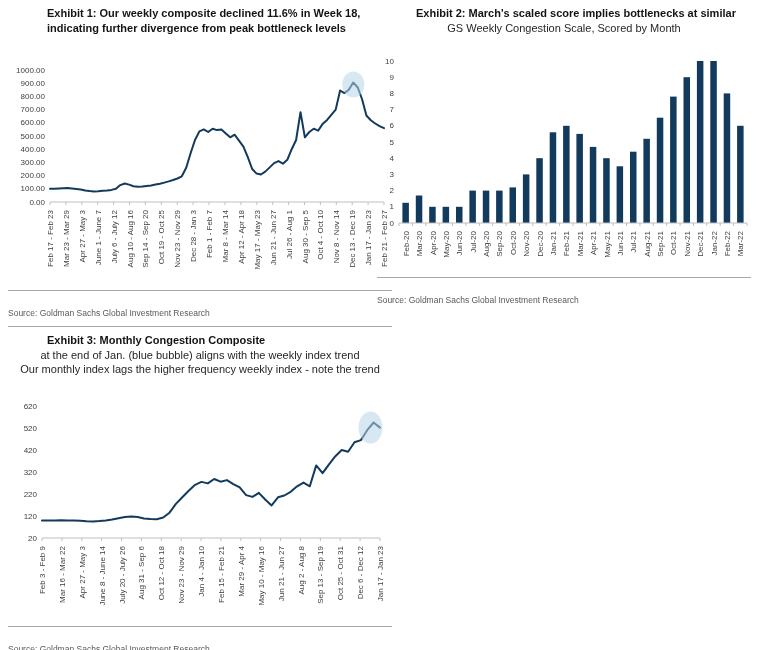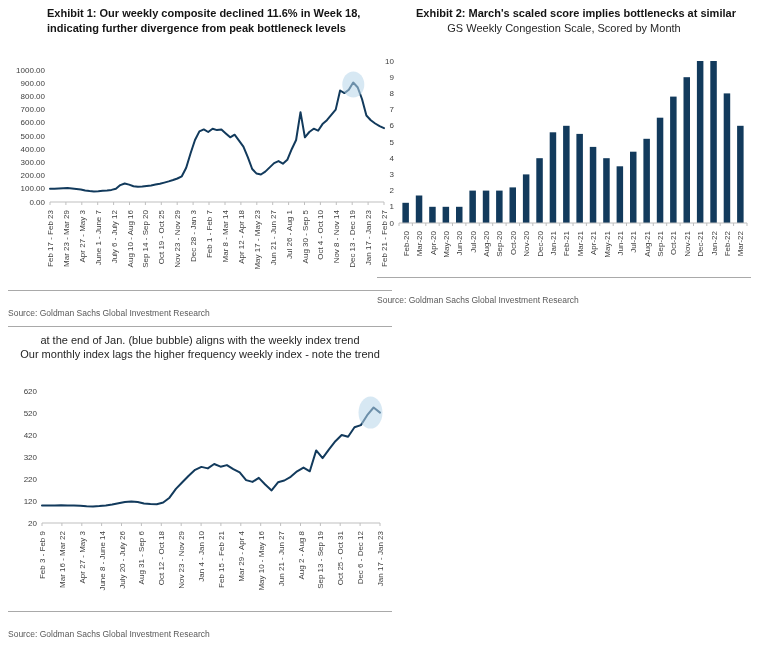--- a/index.html
+++ b/index.html
@@ -187,20 +187,21 @@
       <text class="ax" x="339.5" y="188" text-anchor="end" transform="rotate(-90 339.5 188)">Jan-22</text>
       <text class="ax" x="352.9" y="188" text-anchor="end" transform="rotate(-90 352.9 188)">Feb-22</text>
       <text class="ax" x="366.3" y="188" text-anchor="end" transform="rotate(-90 366.3 188)">Mar-22</text>
     </svg>
   <hr class="rule">
   <div class="source">Source: Goldman Sachs Global Investment Research</div>
 </div>
 
 <div class="block" id="e3">
   <hr class="rule-top">
+  <div class="title-line">Exhibit 3: Monthly Congestion Composite</div>
   <div class="subtitle-line">at the end of Jan. (blue bubble) aligns with the weekly index trend</div>
   <div class="subtitle-line">Our monthly index lags the higher frequency weekly index - note the trend</div>
   <svg class="chart" width="384" height="236" xmlns="http://www.w3.org/2000/svg">
       <text class="ax" x="29" y="152.5" text-anchor="end">20</text>
       <text class="ax" x="29" y="130.5" text-anchor="end">120</text>
       <text class="ax" x="29" y="108.5" text-anchor="end">220</text>
       <text class="ax" x="29" y="86.5" text-anchor="end">320</text>
       <text class="ax" x="29" y="64.5" text-anchor="end">420</text>
       <text class="ax" x="29" y="42.5" text-anchor="end">520</text>
       <text class="ax" x="29" y="20.5" text-anchor="end">620</text>

